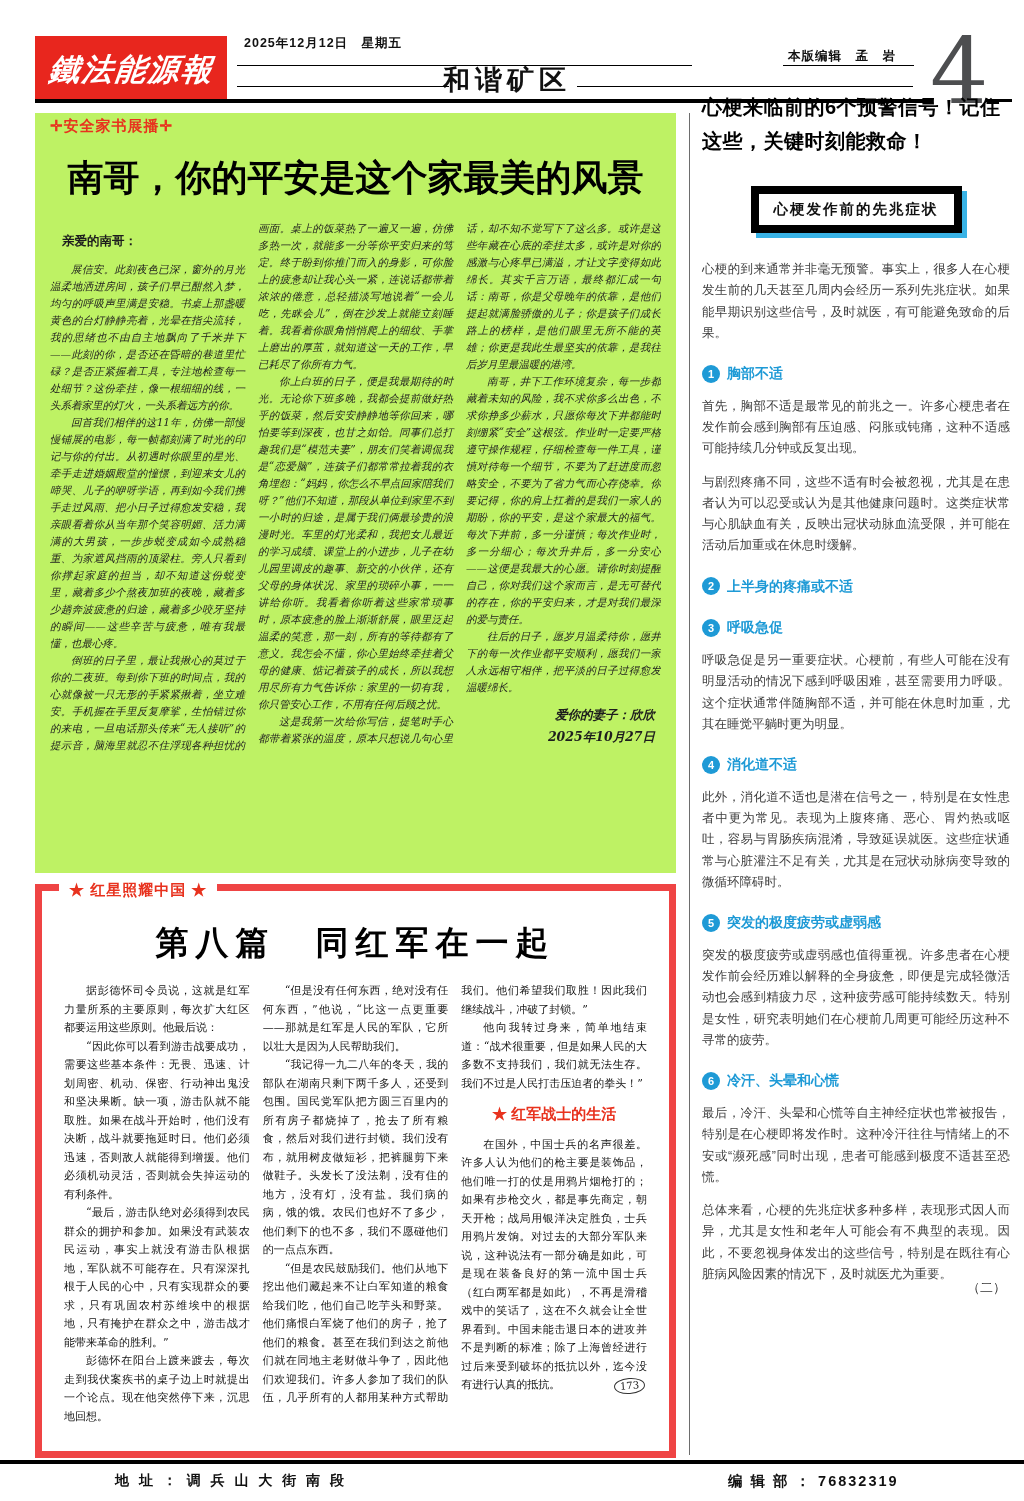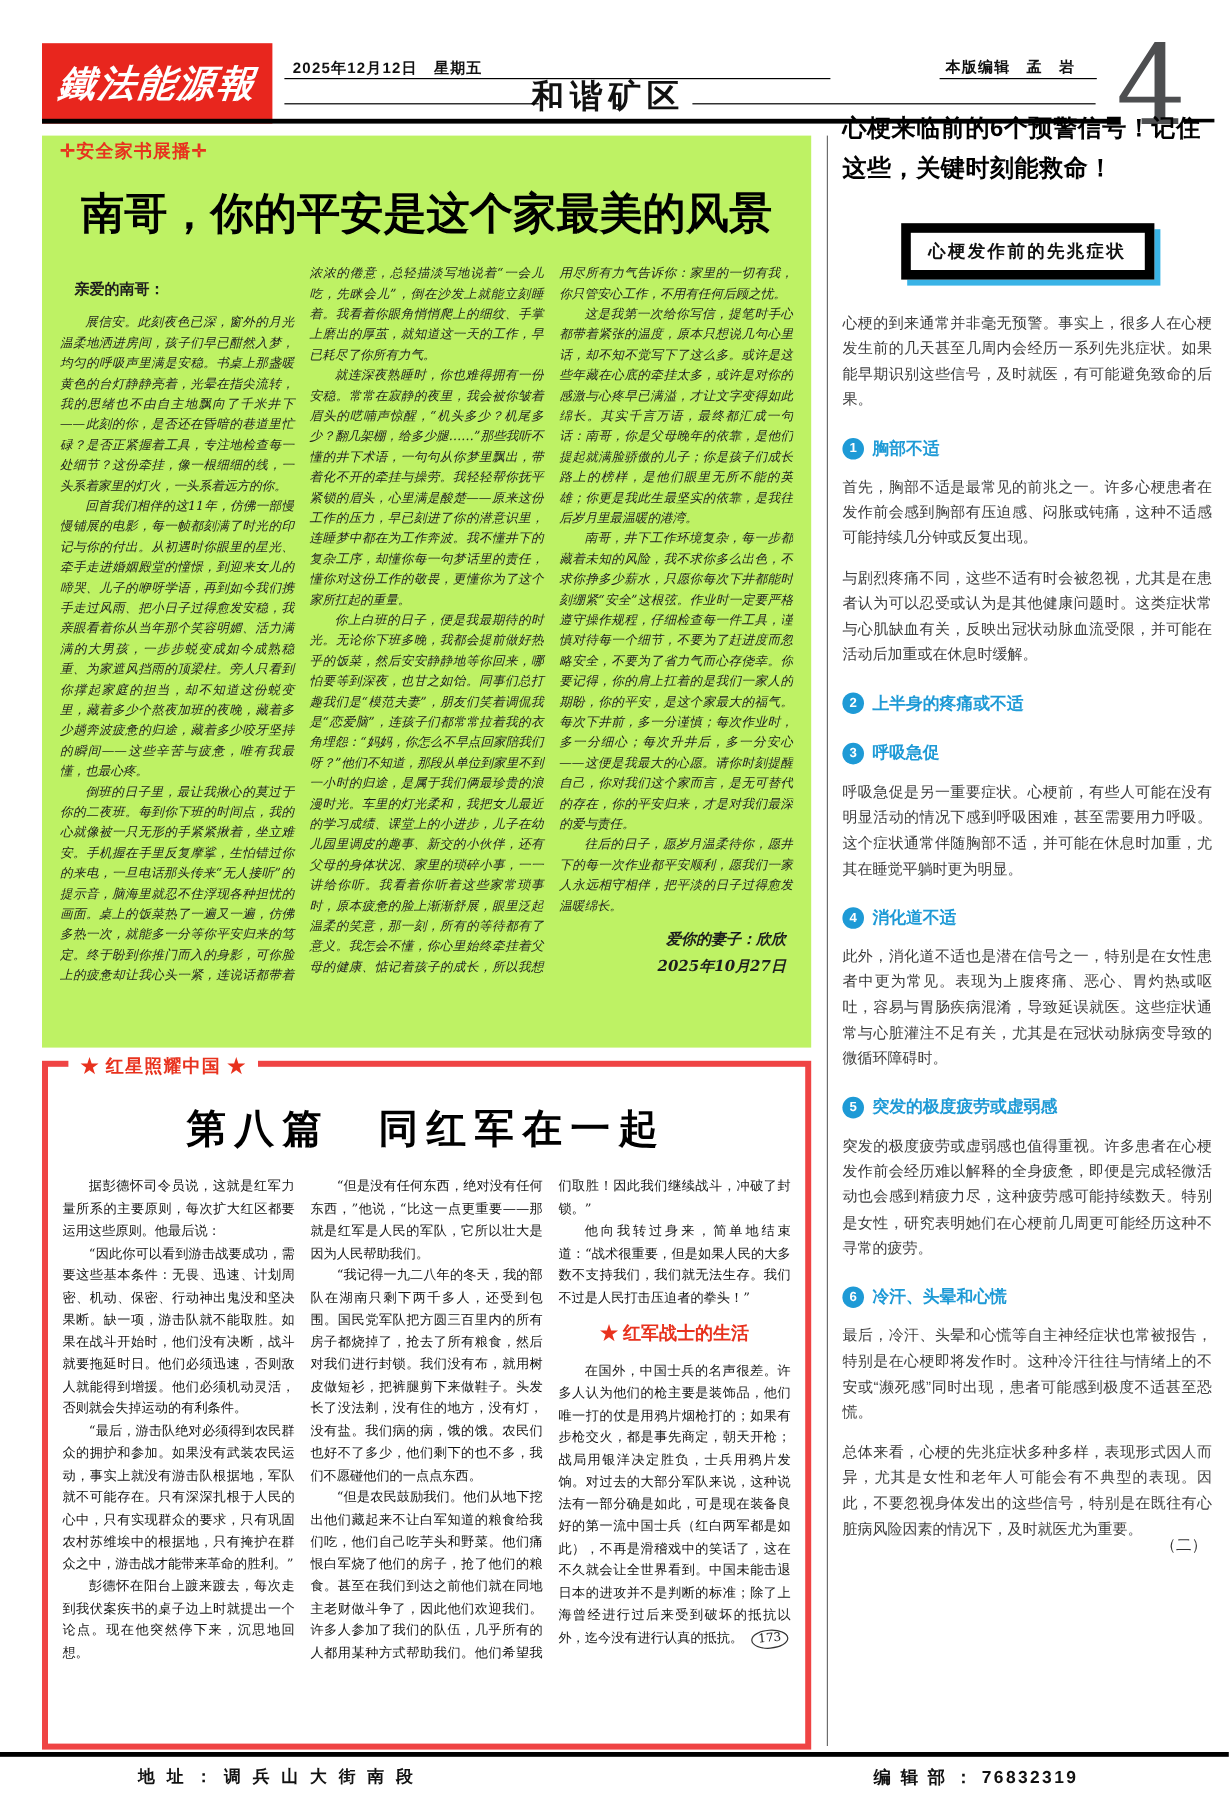--- a/index.html
+++ b/index.html
@@ -5,21 +5,21 @@
   html,body{margin:0;padding:0;}
   body{
     width:1024px;height:1501px;position:relative;background:#ffffff;
     font-family:"Liberation Sans",sans-serif;color:#111;overflow:hidden;
   }
   
   .logo-box{position:absolute;left:35px;top:36px;width:192px;height:67px;background:#e8261e;
     display:flex;align-items:center;justify-content:center;}
   .logo-text{color:#fff;font-family:"DejaVu Serif",serif;font-style:italic;font-weight:bold;
     font-size:31px;letter-spacing:2px;transform:skewX(-6deg);}
-  .date-line{position:absolute;left:244px;top:49px;font-size:12.5px;font-weight:600;letter-spacing:1px;}
+  .date-line{position:absolute;left:244px;top:35px;font-size:12.5px;font-weight:600;letter-spacing:1px;}
   .editor-line{position:absolute;left:788px;top:48px;font-size:12.5px;font-weight:600;letter-spacing:1px;}
   .rule{position:absolute;background:#000;}
   .rule.date-under{left:237px;top:65px;width:455px;height:1px;}
   .rule.editor-under{left:783px;top:65px;width:131px;height:1px;}
   .rule.mid-left{left:237px;top:86px;width:212px;height:1px;}
   .rule.mid-right{left:577px;top:86px;width:336px;height:1px;}
   .rule.thick{left:35px;top:99px;width:898px;height:4px;}
   .rule.page-dash{left:986px;top:99px;width:26px;height:3px;}
   .section-title{position:absolute;left:443px;top:62px;font-size:27px;font-weight:800;letter-spacing:5px;}
   .page-number{position:absolute;left:930px;top:18px;font-size:92px;font-family:"DejaVu Serif",serif;
@@ -31,21 +31,21 @@
   .letter-tag{color:#e8321e;font-weight:bold;font-size:15px;letter-spacing:1px;}
   .letter-headline{margin-top:22px;text-align:center;font-size:36px;font-weight:900;color:#000;line-height:1.1;letter-spacing:0;}
   .letter-body{margin-top:22px;height:616px;overflow:hidden;column-count:3;column-gap:13px;
     font-family:"DejaVu Serif",serif;font-style:italic;font-size:10.5px;line-height:17px;
     text-align:justify;color:#1d1d1d;}
   .letter-body .salut{margin:12px;font-weight:bold;font-size:12.5px;font-style:normal;}
   .letter-body .lp{margin:0;text-indent:2em;}
   .letter-sign{margin-top:8px;text-align:right;font-size:12.5px;font-weight:bold;padding-right:6px;line-height:22px;}
   
   .rs-box{position:absolute;left:35px;top:884px;width:641px;height:574px;box-sizing:border-box;
-    border:5px solid #ef4444;background:#fff;padding:0 12px;}
+    border:7px solid #ef4444;background:#fff;padding:0 22px;}
   .rs-label{position:absolute;top:-10px;left:17px;background:#fff;padding:0 10px;
     color:#e8321e;font-weight:bold;font-size:15px;letter-spacing:1px;}
   .rs-title{text-align:center;margin-top:30px;font-size:33px;font-weight:900;letter-spacing:7px;color:#000;}
   .rs-body{margin-top:16px;height:455px;overflow:hidden;column-count:3;column-gap:13px;
     font-family:"DejaVu Serif",serif;font-size:11px;line-height:18.5px;text-align:justify;color:#151515;}
   .rs-body .rp{margin:0;text-indent:2em;}
   .rs-subhead{color:#e8321e;font-weight:bold;font-size:15px;text-align:center;margin:12px 0;font-family:"Liberation Sans",sans-serif;}
   .rs-marker-row{text-align:right;margin-top:-18px;padding-right:2px;}
   .rs-marker{display:inline-block;border:1px solid #333;border-radius:50%;padding:0 5px;font-size:10px;line-height:14px;transform:rotate(-4deg);}
   
@@ -88,21 +88,20 @@
 
 <div class="letter-box">
   <div class="letter-tag">✛安全家书展播✛</div>
   <div class="letter-headline">南哥，你的平安是这个家最美的风景</div>
   <div class="letter-body">
     <p class="salut">亲爱的南哥：</p>
     <div>
         <p class="lp">展信安。此刻夜色已深，窗外的月光温柔地洒进房间，孩子们早已酣然入梦，均匀的呼吸声里满是安稳。书桌上那盏暖黄色的台灯静静亮着，光晕在指尖流转，我的思绪也不由自主地飘向了千米井下——此刻的你，是否还在昏暗的巷道里忙碌？是否正紧握着工具，专注地检查每一处细节？这份牵挂，像一根细细的线，一头系着家里的灯火，一头系着远方的你。</p>
         <p class="lp">回首我们相伴的这11年，仿佛一部慢慢铺展的电影，每一帧都刻满了时光的印记与你的付出。从初遇时你眼里的星光、牵手走进婚姻殿堂的憧憬，到迎来女儿的啼哭、儿子的咿呀学语，再到如今我们携手走过风雨、把小日子过得愈发安稳，我亲眼看着你从当年那个笑容明媚、活力满满的大男孩，一步步蜕变成如今成熟稳重、为家遮风挡雨的顶梁柱。旁人只看到你撑起家庭的担当，却不知道这份蜕变里，藏着多少个熬夜加班的夜晚，藏着多少趟奔波疲惫的归途，藏着多少咬牙坚持的瞬间——这些辛苦与疲惫，唯有我最懂，也最心疼。</p>
         <p class="lp">倒班的日子里，最让我揪心的莫过于你的二夜班。每到你下班的时间点，我的心就像被一只无形的手紧紧揪着，坐立难安。手机握在手里反复摩挲，生怕错过你的来电，一旦电话那头传来“无人接听”的提示音，脑海里就忍不住浮现各种担忧的画面。桌上的饭菜热了一遍又一遍，仿佛多热一次，就能多一分等你平安归来的笃定。终于盼到你推门而入的身影，可你脸上的疲惫却让我心头一紧，连说话都带着浓浓的倦意，总轻描淡写地说着“一会儿吃，先眯会儿”，倒在沙发上就能立刻睡着。我看着你眼角悄悄爬上的细纹、手掌上磨出的厚茧，就知道这一天的工作，早已耗尽了你所有力气。</p>
-        <p class="lp">就连深夜熟睡时，你也难得拥有一份安稳。常常在寂静的夜里，我会被你皱着眉头的呓喃声惊醒，“机头多少？机尾多少？翻几架棚，给多少腿……”那些我听不懂的井下术语，一句句从你梦里飘出，带着化不开的牵挂与操劳。我轻轻帮你抚平紧锁的眉头，心里满是酸楚——原来这份工作的压力，早已刻进了你的潜意识里，连睡梦中都在为工作奔波。我不懂井下的复杂工序，却懂你每一句梦话里的责任，懂你对这份工作的敬畏，更懂你为了这个家所扛起的重量。</p>
         <p class="lp">你上白班的日子，便是我最期待的时光。无论你下班多晚，我都会提前做好热乎的饭菜，然后安安静静地等你回来，哪怕要等到深夜，也甘之如饴。同事们总打趣我们是“模范夫妻”，朋友们笑着调侃我是“恋爱脑”，连孩子们都常常拉着我的衣角埋怨：“妈妈，你怎么不早点回家陪我们呀？”他们不知道，那段从单位到家里不到一小时的归途，是属于我们俩最珍贵的浪漫时光。车里的灯光柔和，我把女儿最近的学习成绩、课堂上的小进步，儿子在幼儿园里调皮的趣事、新交的小伙伴，还有父母的身体状况、家里的琐碎小事，一一讲给你听。我看着你听着这些家常琐事时，原本疲惫的脸上渐渐舒展，眼里泛起温柔的笑意，那一刻，所有的等待都有了意义。我怎会不懂，你心里始终牵挂着父母的健康、惦记着孩子的成长，所以我想用尽所有力气告诉你：家里的一切有我，你只管安心工作，不用有任何后顾之忧。</p>
         <p class="lp">这是我第一次给你写信，提笔时手心都带着紧张的温度，原本只想说几句心里话，却不知不觉写下了这么多。或许是这些年藏在心底的牵挂太多，或许是对你的感激与心疼早已满溢，才让文字变得如此绵长。其实千言万语，最终都汇成一句话：南哥，你是父母晚年的依靠，是他们提起就满脸骄傲的儿子；你是孩子们成长路上的榜样，是他们眼里无所不能的英雄；你更是我此生最坚实的依靠，是我往后岁月里最温暖的港湾。</p>
         <p class="lp">南哥，井下工作环境复杂，每一步都藏着未知的风险，我不求你多么出色，不求你挣多少薪水，只愿你每次下井都能时刻绷紧“安全”这根弦。作业时一定要严格遵守操作规程，仔细检查每一件工具，谨慎对待每一个细节，不要为了赶进度而忽略安全，不要为了省力气而心存侥幸。你要记得，你的肩上扛着的是我们一家人的期盼，你的平安，是这个家最大的福气。每次下井前，多一分谨慎；每次作业时，多一分细心；每次升井后，多一分安心——这便是我最大的心愿。请你时刻提醒自己，你对我们这个家而言，是无可替代的存在，你的平安归来，才是对我们最深的爱与责任。</p>
         <p class="lp">往后的日子，愿岁月温柔待你，愿井下的每一次作业都平安顺利，愿我们一家人永远相守相伴，把平淡的日子过得愈发温暖绵长。</p>
       </div>
     <div class="letter-sign">
       <div>爱你的妻子：欣欣</div>
       <div>2025年10月27日</div>
     </div>
   </div>

